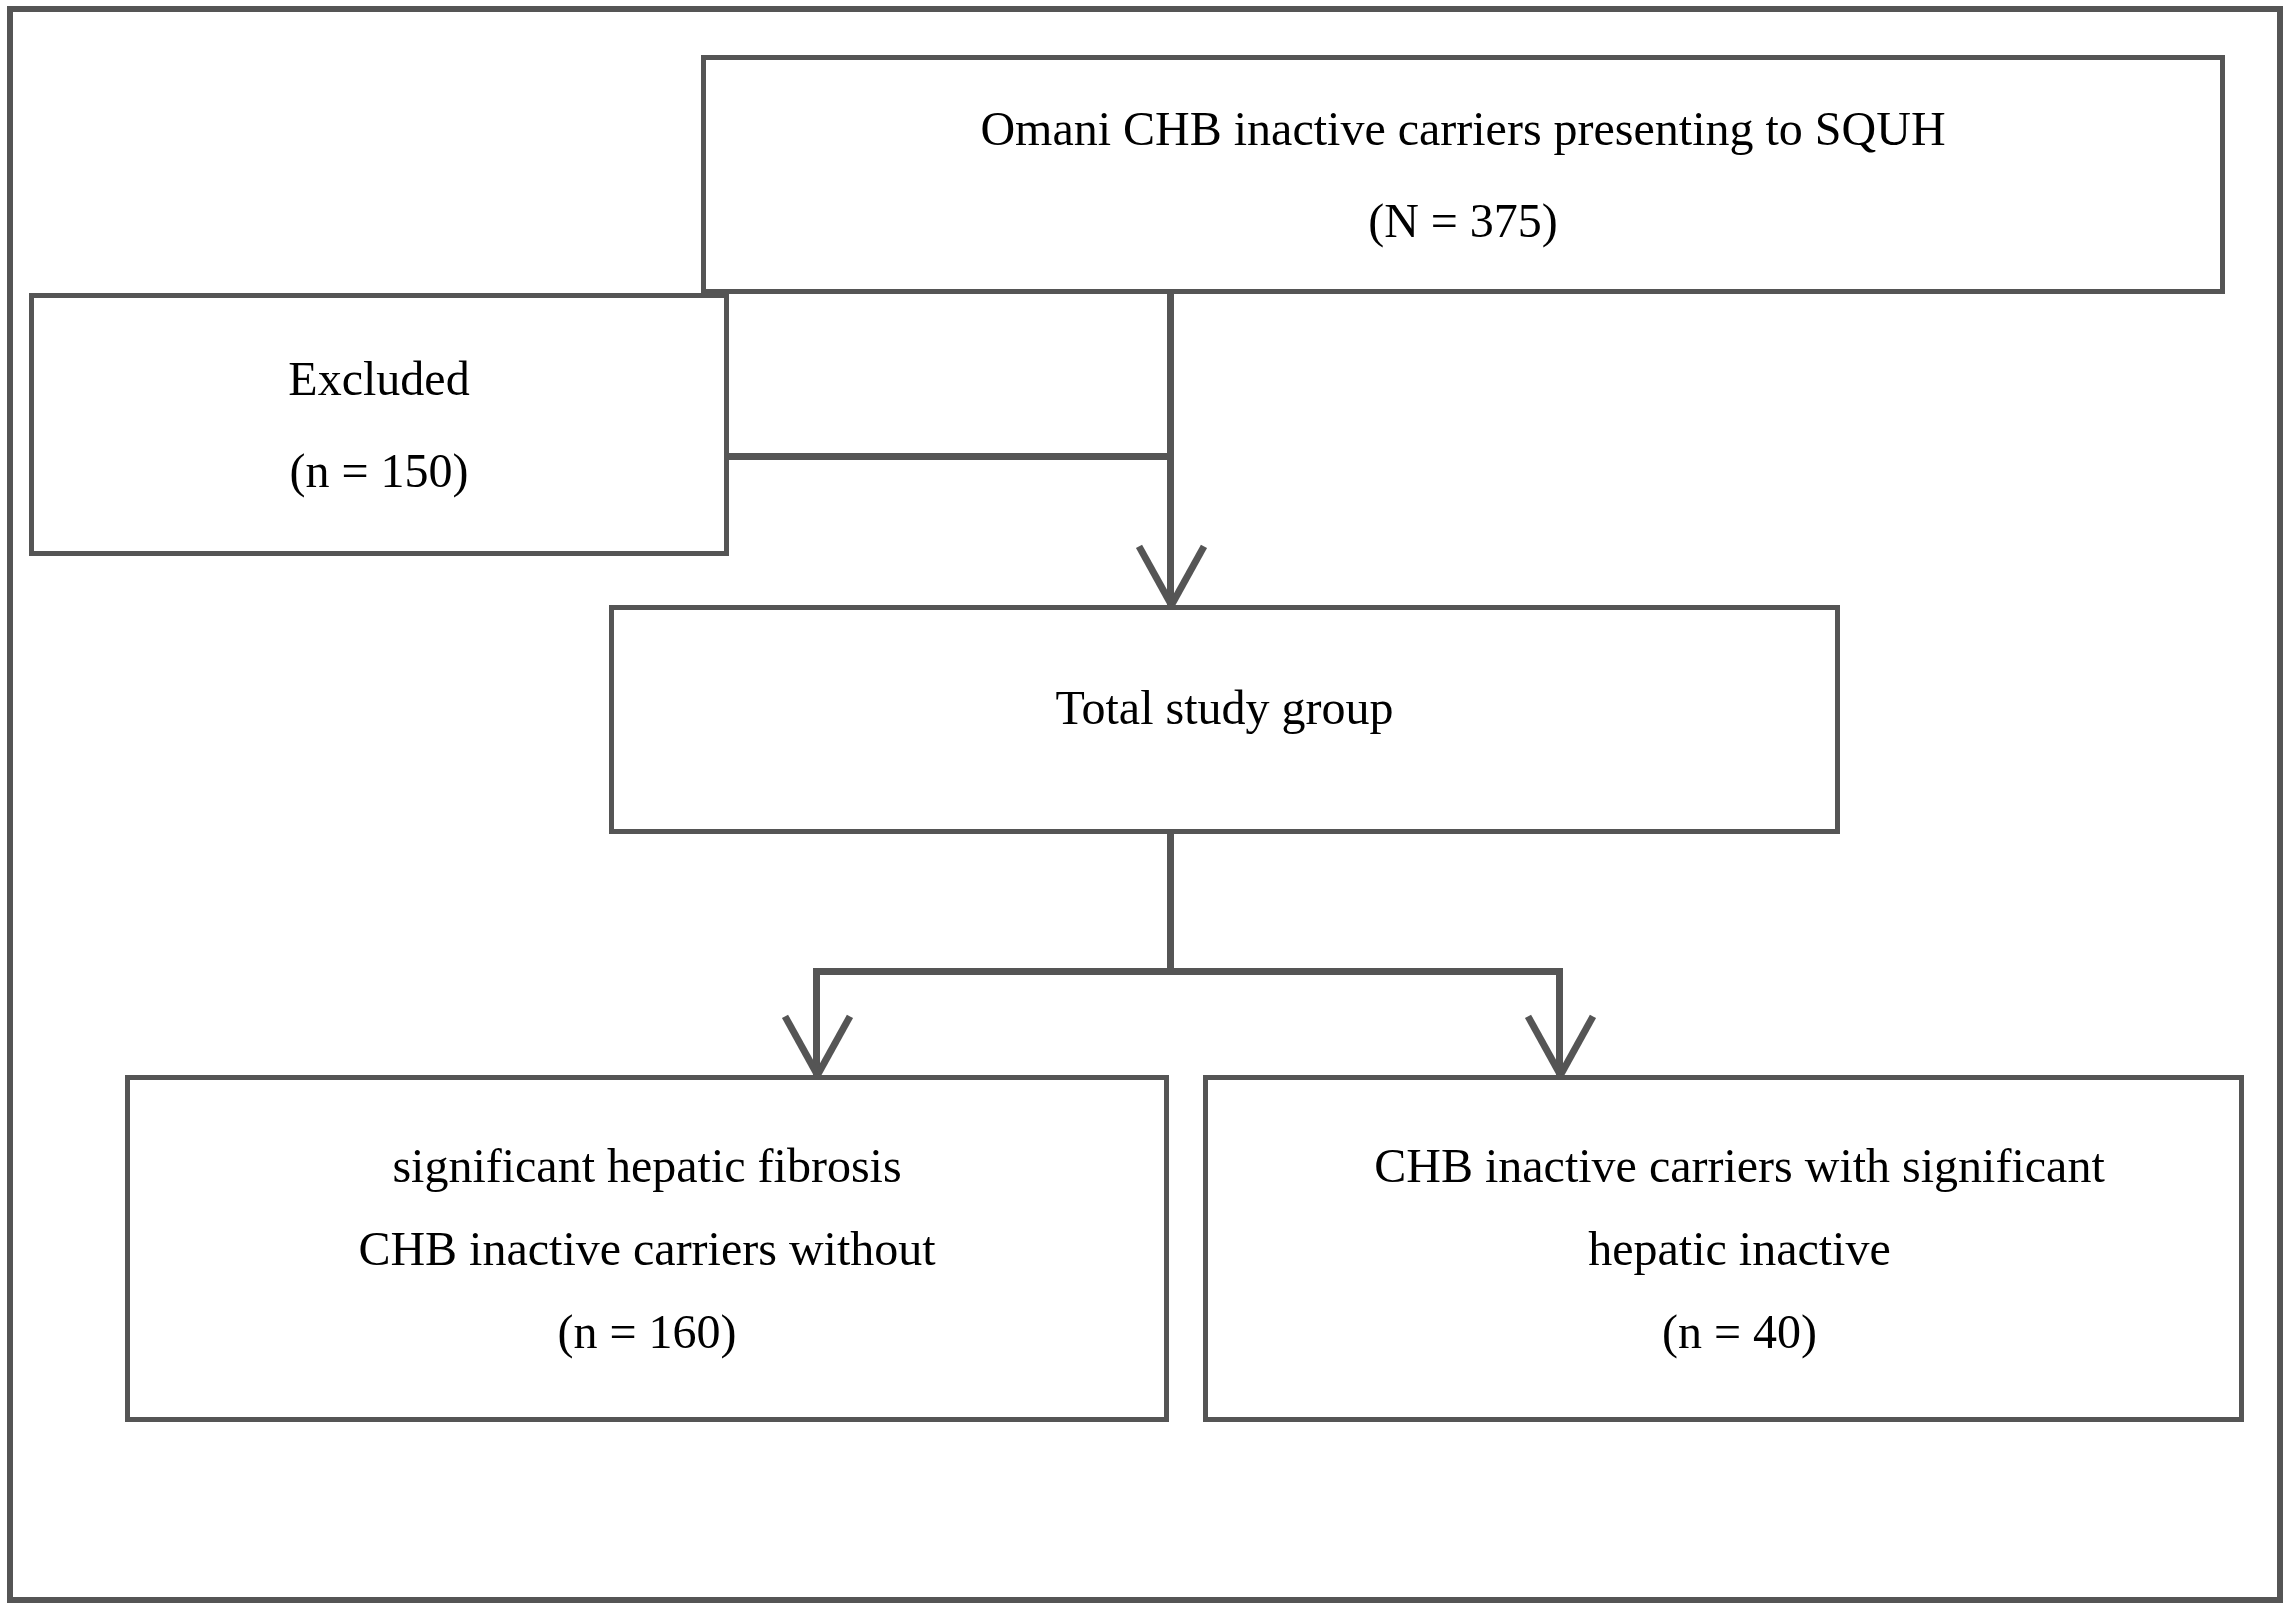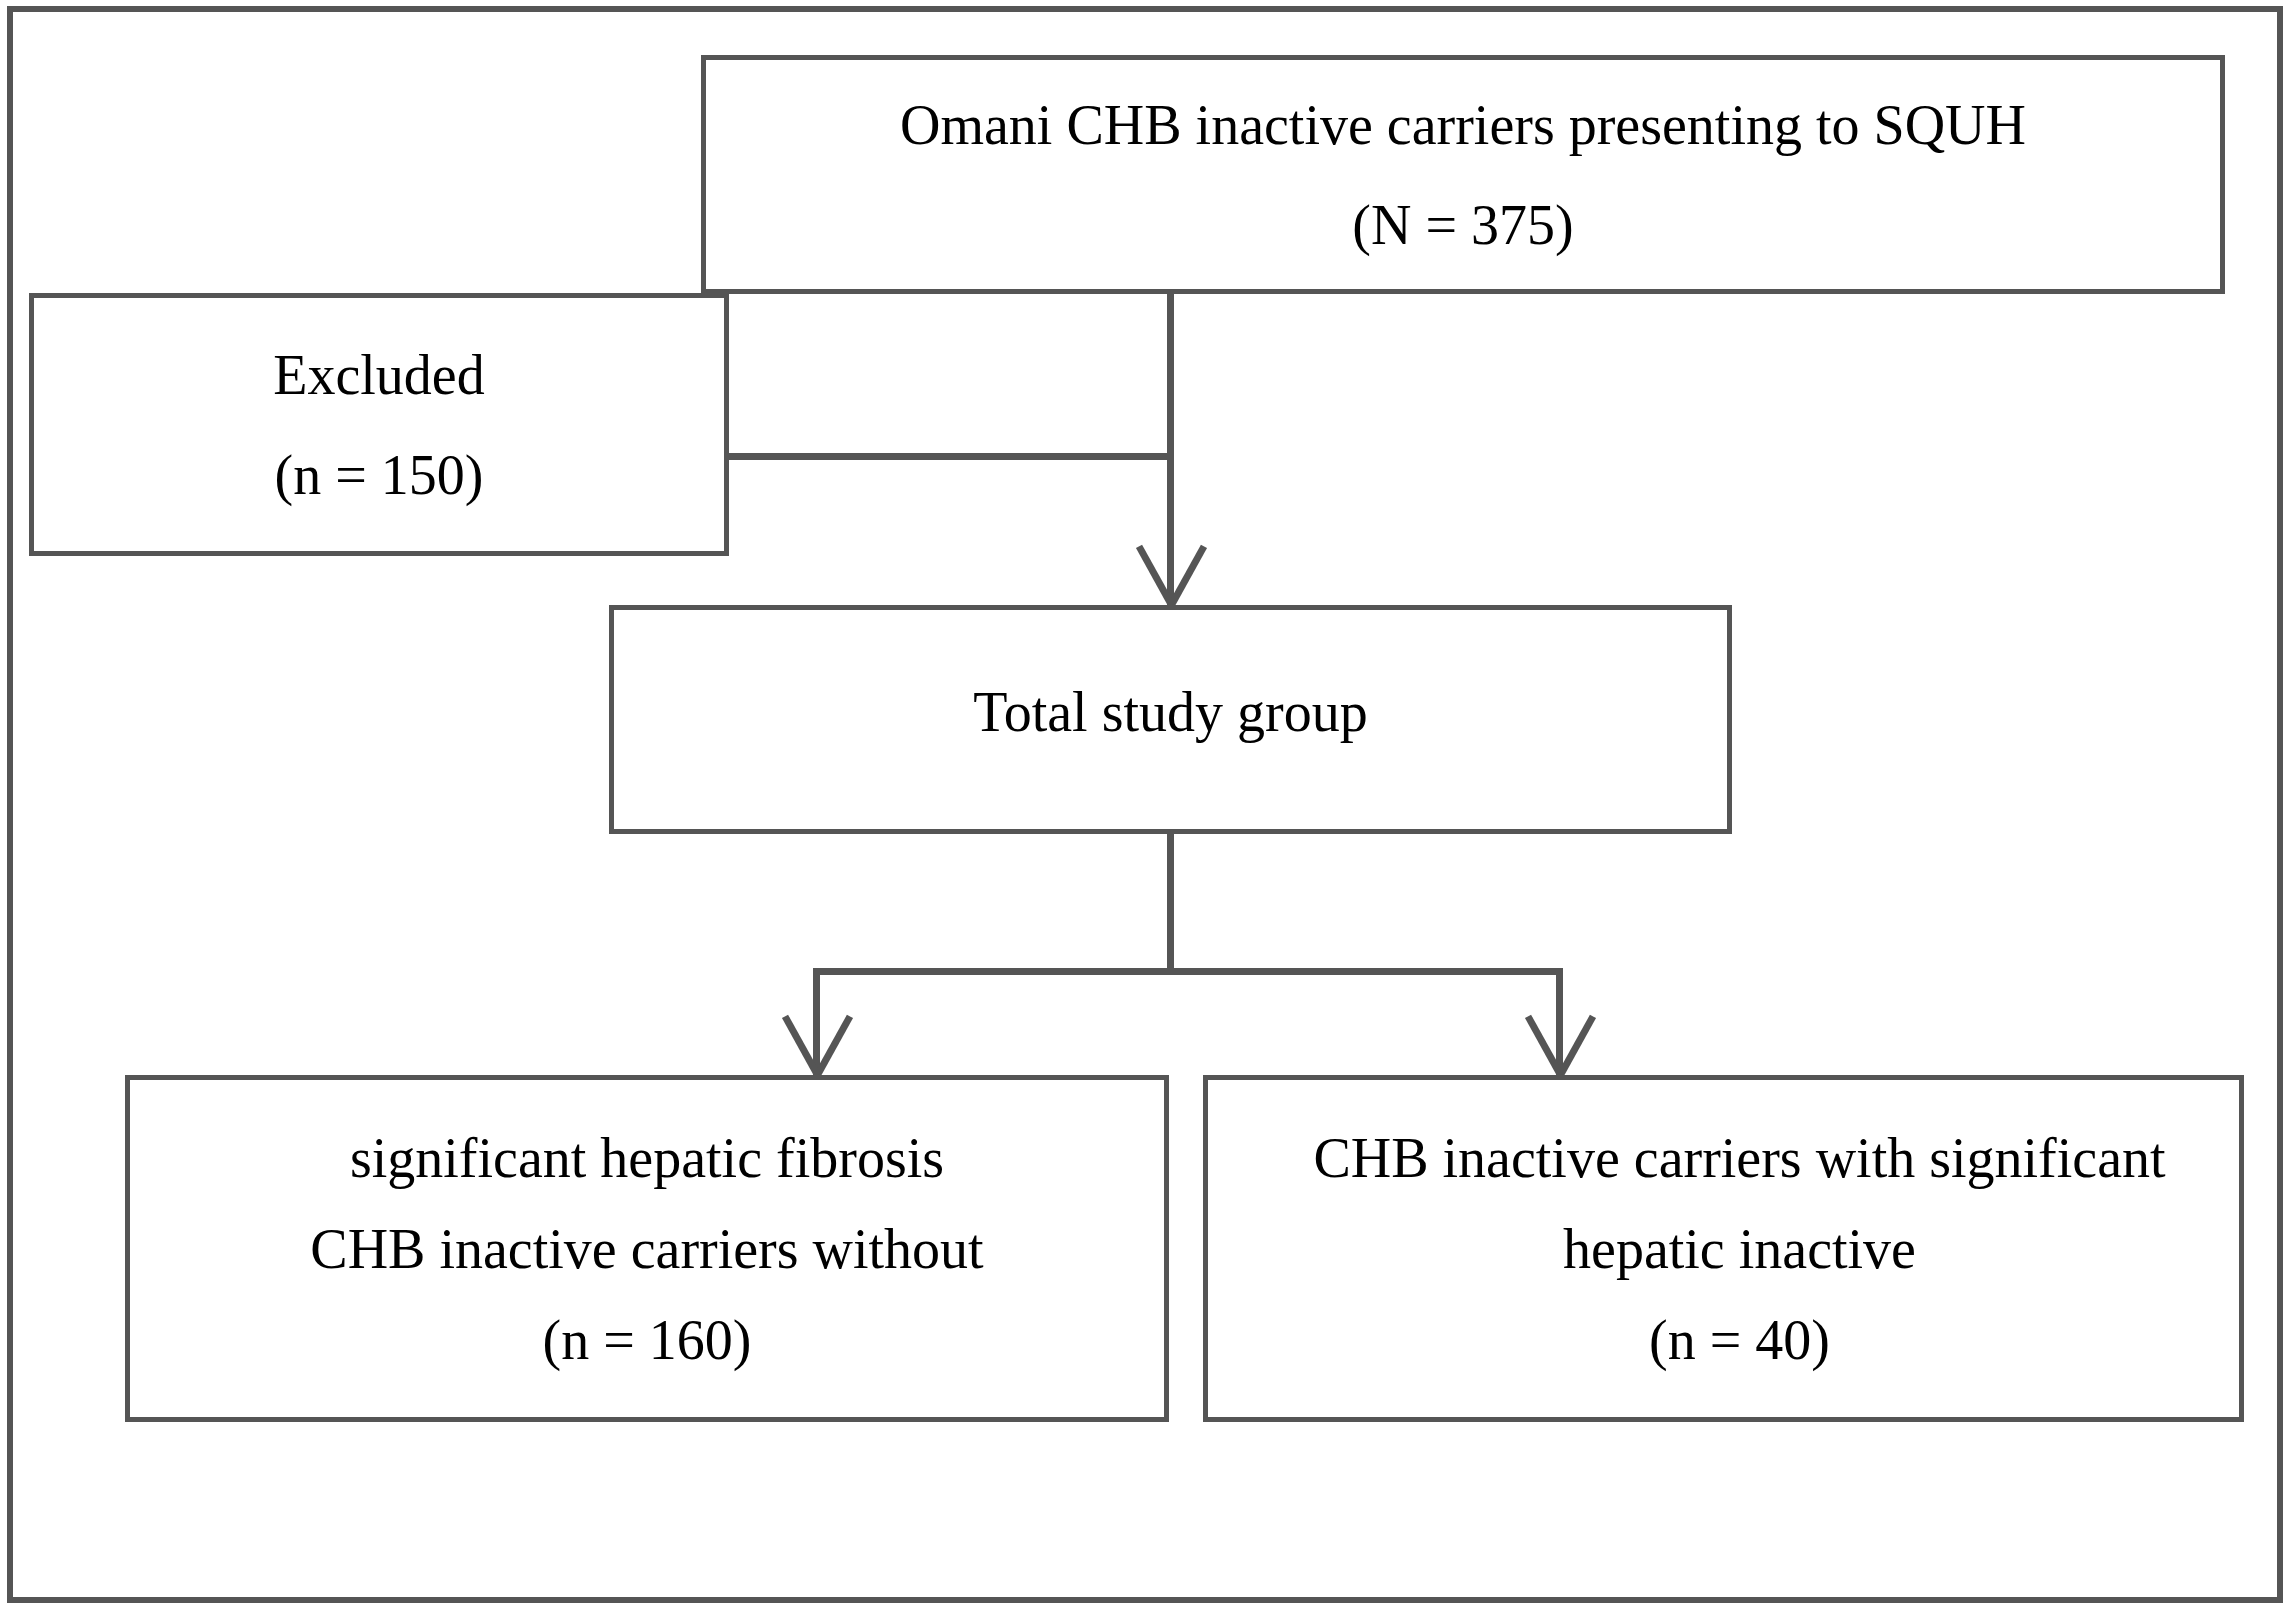--- a/index.html
+++ b/index.html
@@ -32,37 +32,37 @@
     position: absolute;
     box-sizing: border-box;
     border: 5.4px solid #555555;
     background: #ffffff;
     display: flex;
     flex-direction: column;
     align-items: center;
     justify-content: center;
     text-align: center;
     color: #000000;
-    font-size: 56px;
+    font-size: 48px;
     line-height: 1.0;
     overflow: hidden;
     z-index: 3;
   }
   .node .line {
     display: block;
     width: 100%;
     white-space: nowrap;
   }
   .node .line + .line {
     margin-top: 44px;
   }
 
   #node-source   { left: 701px;  top: 55px;   width: 1524px; height: 239px; }
   #node-excluded { left: 29px;   top: 293px;  width: 700px;  height: 263px; }
-  #node-total    { left: 609px;  top: 605px;  width: 1123px; height: 229px; }
+  #node-total    { left: 609px;  top: 605px;  width: 1231px; height: 229px; }
   #node-total .line + .line { margin-top: 40px; }
   #node-nofib    { left: 125px;  top: 1075px; width: 1044px; height: 347px; }
   #node-fib      { left: 1203px; top: 1075px; width: 1041px; height: 347px; padding-left: 32px; }
   #node-nofib .line + .line,
   #node-fib   .line + .line { margin-top: 35px; }
 
   
   #node-total { justify-content: flex-start; padding-top: 74px; }
 
   

